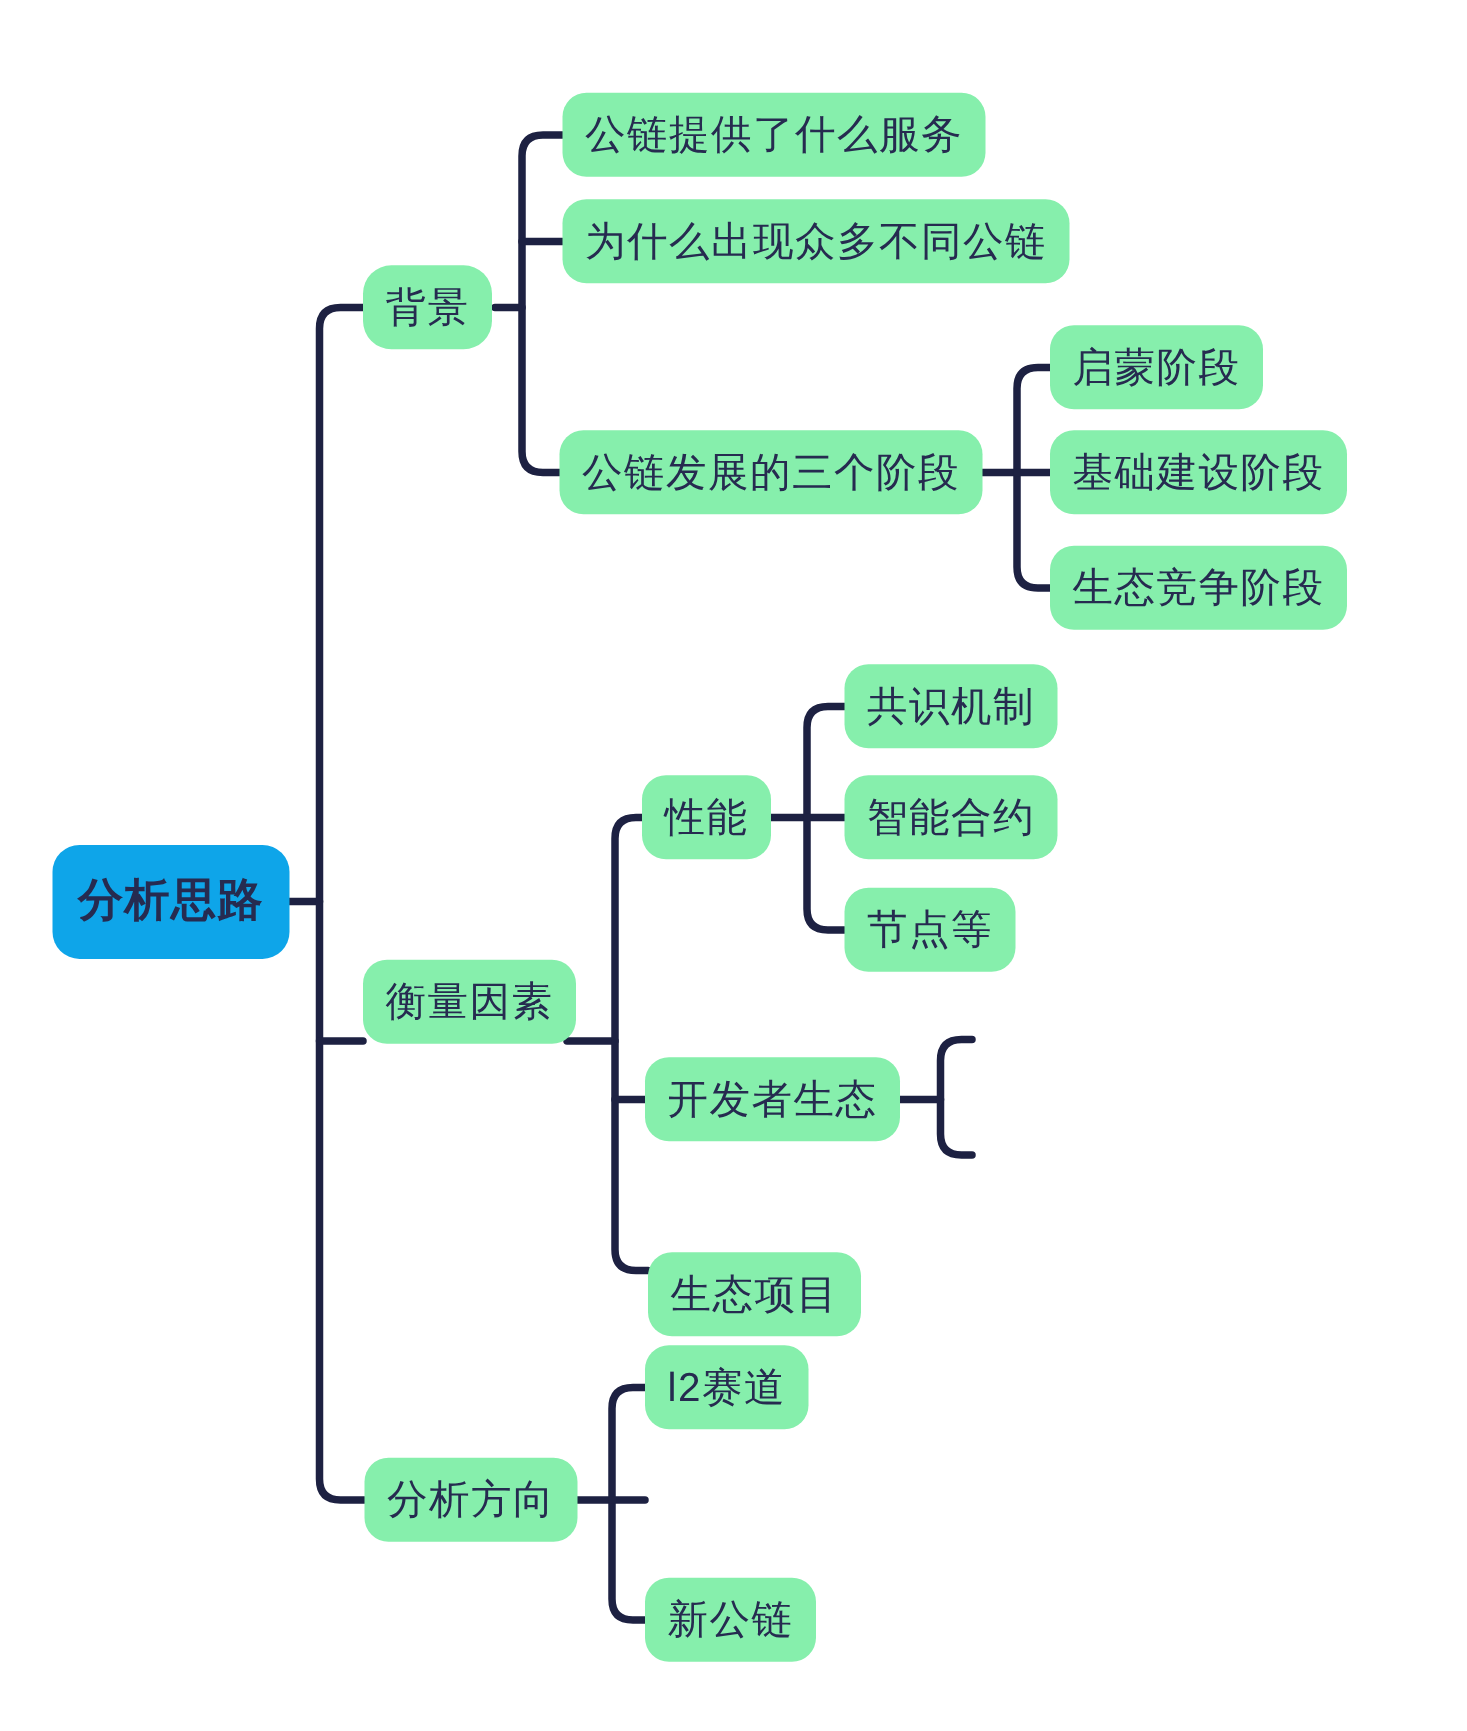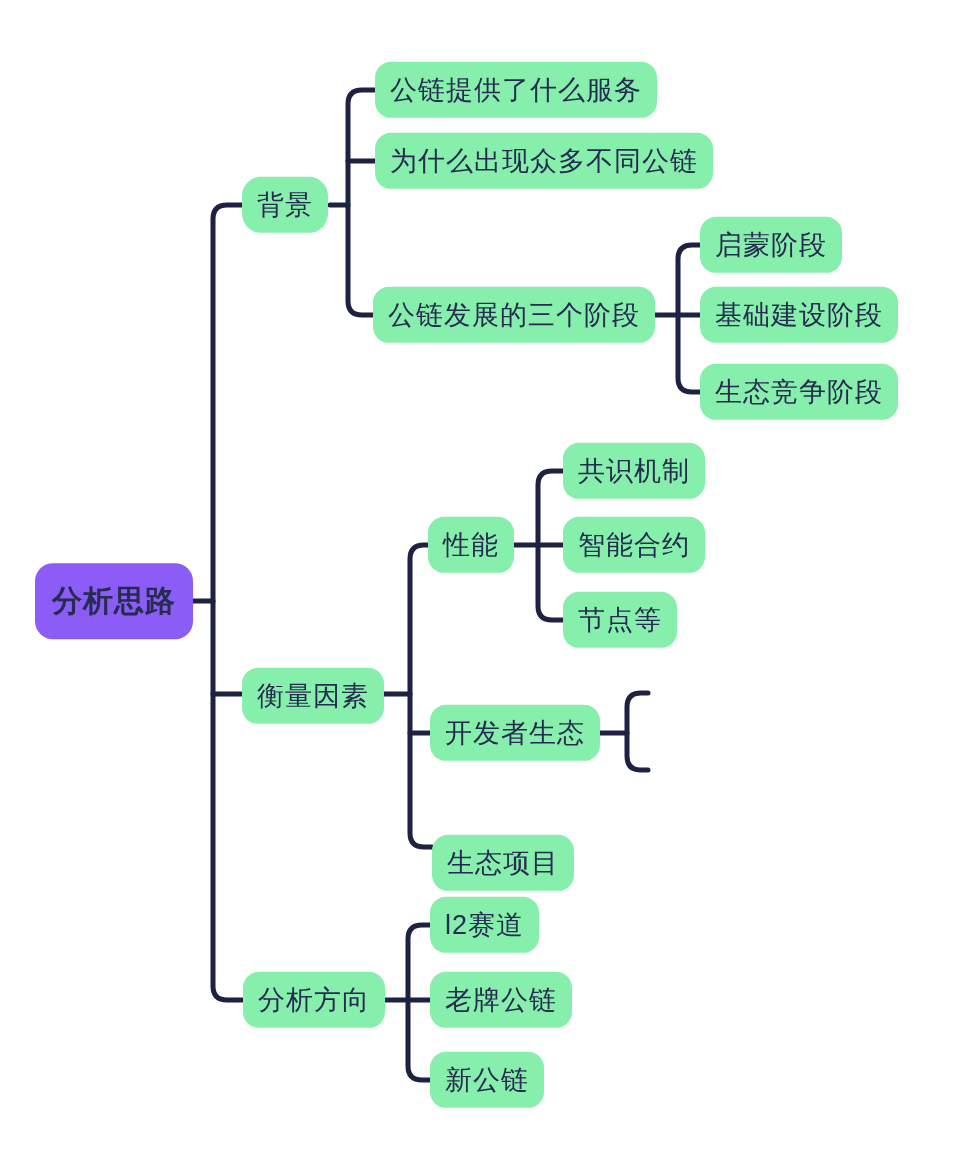--- a/index.html
+++ b/index.html
@@ -26,21 +26,21 @@
     color: #262b50;
     font-size: 27px;
     line-height: 1.05;
     padding: 14px 15px;
     border-radius: 16px;
     white-space: nowrap;
     z-index: 1;
     letter-spacing: 1px;
   }
   .node.root {
-    background: #8b5cf6;
+    background: #0ea5e9;
     font-weight: bold;
     font-size: 30px;
     padding: 22px 17px;
     border-radius: 18px;
   }
 </style>
 </head>
 <body>
 
 <div id="canvas">
@@ -75,37 +75,36 @@
 
       <path d="M 377 1000 H 408"></path>
       <path d="M 430 925 H 422 Q 408 925 408 939 V 1066 Q 408 1080 422 1080 H 430"></path>
       <path d="M 408 1000 H 430"></path>
     </g>
   </svg>
 
   <div class="node root" style="left:35px; top:601px;">分析思路</div>
 
   <div class="node" style="left:242px; top:205px;border-radius:19px;">背景</div>
-  <div class="node" style="left:242px; top:696px;text-align:center;">衡量因素</div>
+  <div class="node" style="left:242px; top:668px;text-align:center;">衡量因素</div>
   <div class="node" style="left:243px; top:1000px;">分析方向</div>
 
   <div class="node" style="left:375px; top:90px;">公链提供了什么服务</div>
   <div class="node" style="left:375px; top:161px;">为什么出现众多不同公链</div>
   <div class="node" style="left:373px; top:315px;">公链发展的三个阶段</div>
 
   <div class="node" style="left:700px; top:245px;">启蒙阶段</div>
   <div class="node" style="left:700px; top:315px;">基础建设阶段</div>
   <div class="node" style="left:428px; top:545px;">性能</div>
 
   <div class="node" style="left:700px; top:392px;">生态竞争阶段</div>
   <div class="node" style="left:430px; top:733px;">开发者生态</div>
   <div class="node" style="left:432px; top:847px;margin-top:16px;">生态项目</div>
 
   <div class="node" style="left:563px; top:471px;">共识机制</div>
   <div class="node" style="left:563px; top:545px;">智能合约</div>
   <div class="node" style="left:563px; top:620px;text-align:center;">节点等</div>
 
 
   <div class="node" style="left:430px; top:925px;">l2赛道</div>
-  <div class="node" style="left:430px; top:1000px;">老牌公链</div>
   <div class="node" style="left:430px; top:1080px;">新公链</div>
 
 </div>
 
 </body></html>

